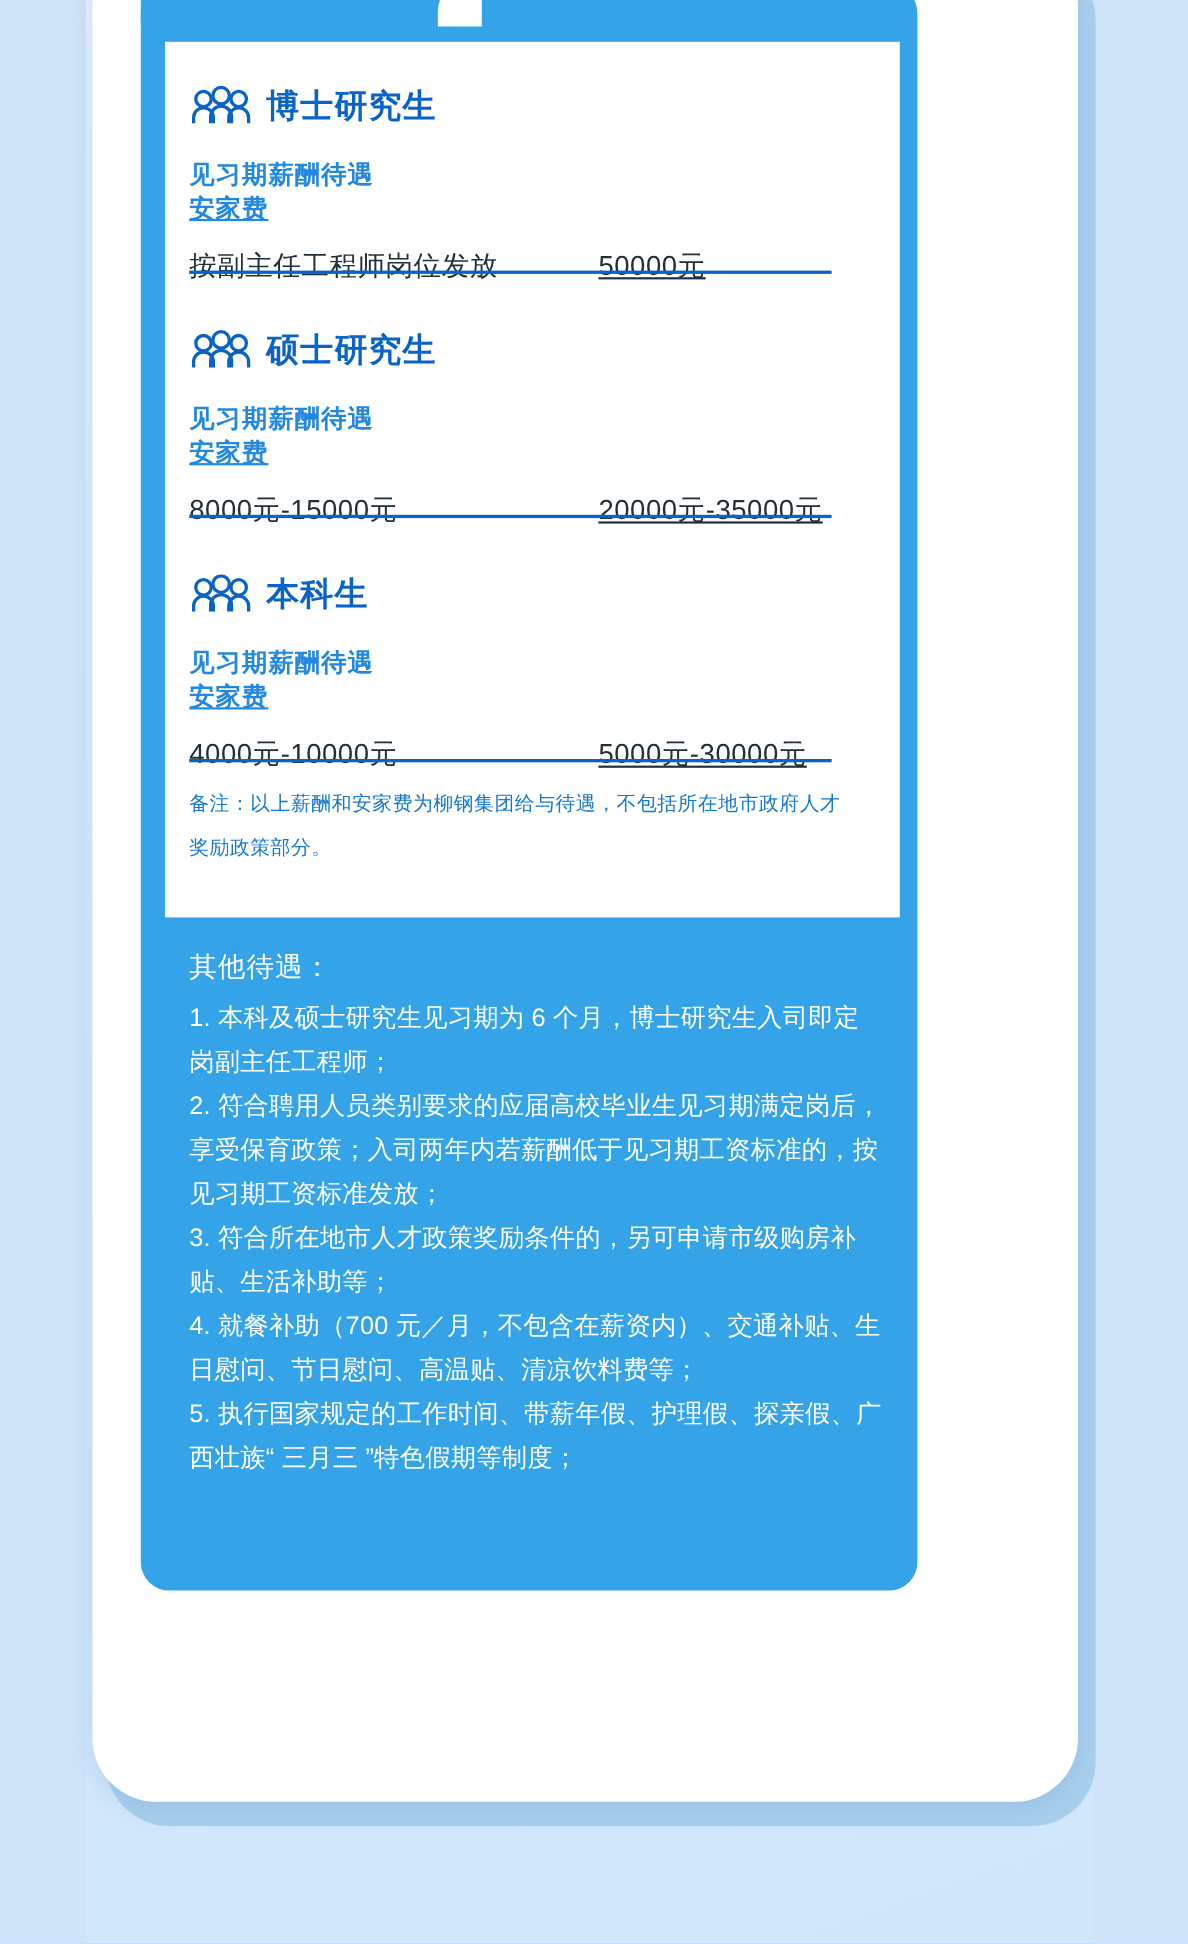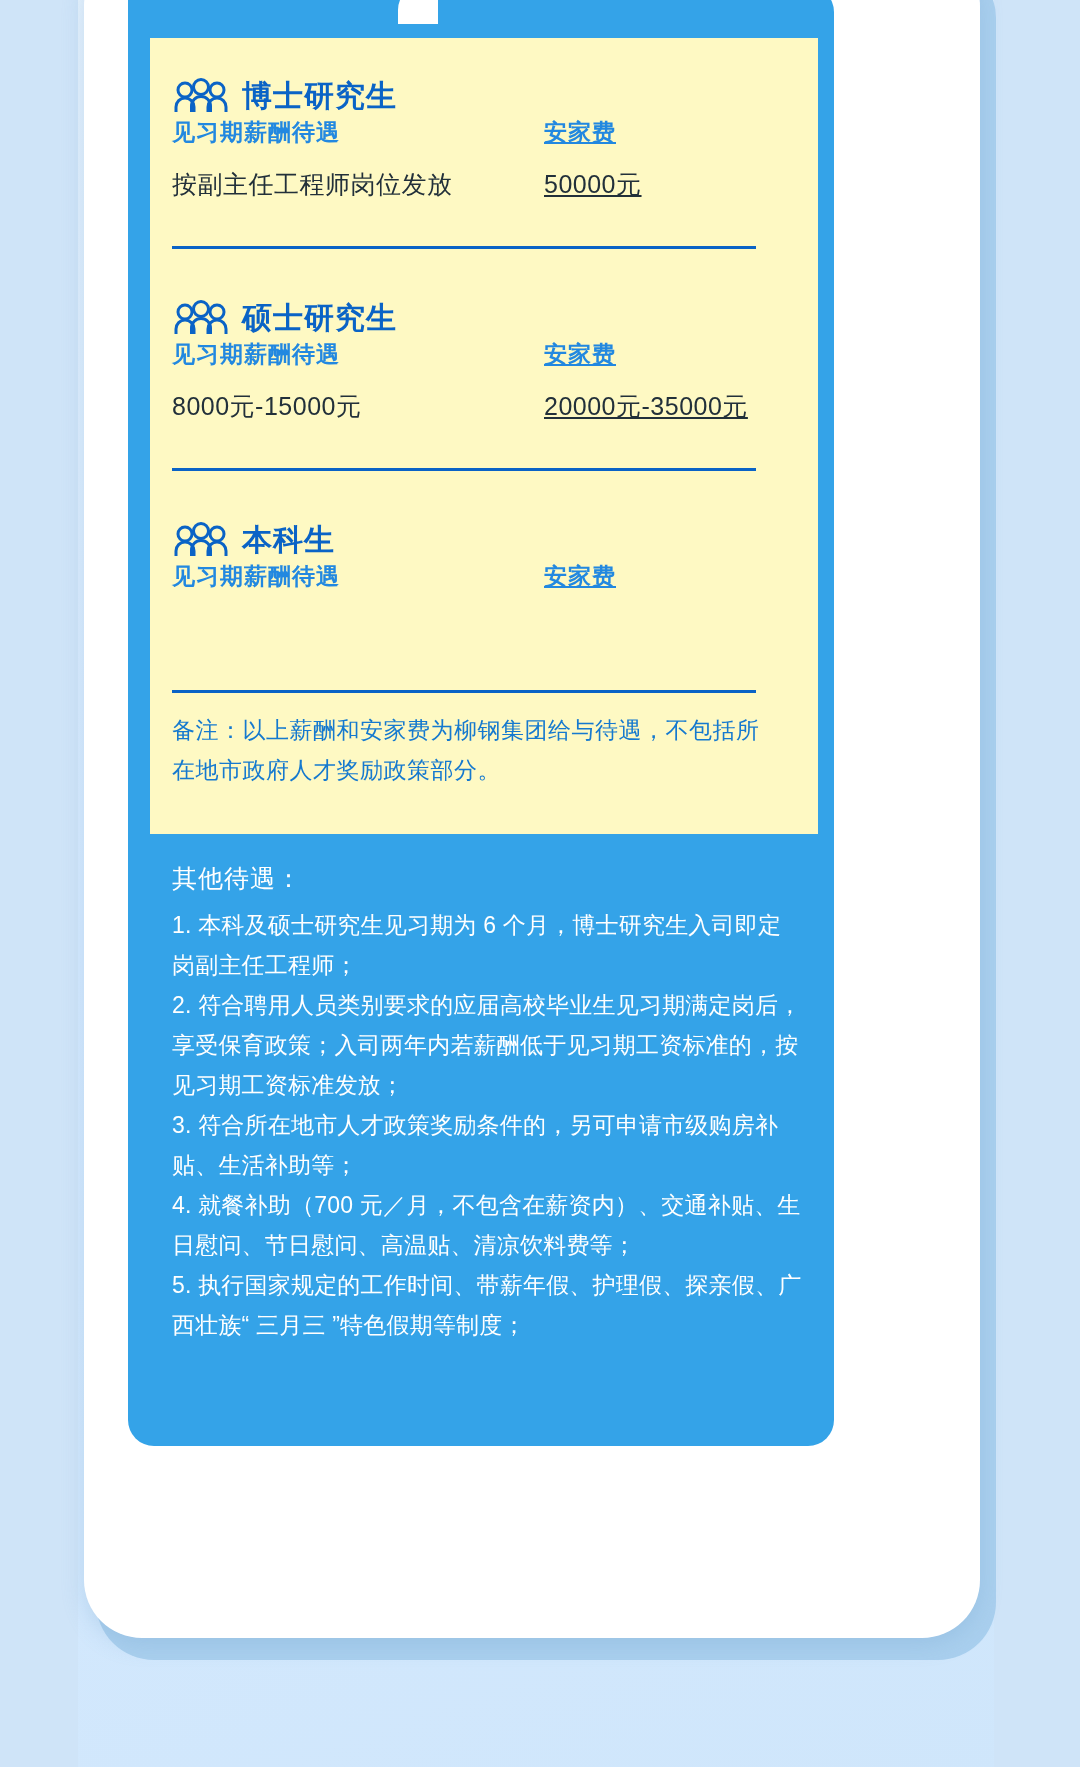--- a/index.html
+++ b/index.html
@@ -92,21 +92,21 @@
     border-top-left-radius: 26px;
   }
 
   
   .inner-card {
     position: absolute;
     left: 150px;
     top: 38px;
     width: 668px;
     height: 796px;
-    background: #fef9c3;
+    background: #ffffff;
   }
 
   .section {
     position: absolute;
     left: 22px;
     width: 612px;
   }
   .section-title {
     display: flex;
     align-items: center;
@@ -117,24 +117,26 @@
     letter-spacing: 1px;
   }
   .people-icon {
     display: inline-block;
     width: 58px;
     height: 38px;
     flex: none;
   }
   .row-heads {
     display: flex;
+    margin-top: 26px;
     color: #2288e0;
     font-size: 23px;
     font-weight: bold;
     letter-spacing: 1px;
+    flex-direction: column;
   }
   .row-vals {
     display: flex;
     margin-top: 20px;
     color: #22303a;
     font-size: 25px;
     letter-spacing: 0.5px;
   }
   .col-a { width: 372px; }
   .col-b { width: 240px; text-decoration: underline; }
@@ -146,21 +148,21 @@
     height: 3px;
     background: #0a63c6;
   }
 
   .note {
     position: absolute;
     left: 22px;
     top: 672px;
     width: 600px;
     color: #1579cf;
-    font-size: 23px;
+    font-size: 18px;
     line-height: 40px;
     letter-spacing: 0.5px;
   }
 
   
   .others {
     position: absolute;
     left: 172px;
     top: 862px;
     width: 630px;
@@ -259,20 +261,24 @@
             <path d="M36 34v-5a9 9 0 0 1 18 0v5"></path>
           </g>
         </svg>
       </span>
       <span>本科生</span>
     </div>
     <div class="row-heads">
       <div class="col-a">见习期薪酬待遇</div>
       <div class="col-b">安家费</div>
     </div>
+    <div class="row-vals">
+      <div class="col-a">4000元-10000元</div>
+      <div class="col-b">5000元-30000元</div>
+    </div>
   </div>
   <div class="divider" style="top:652px;"></div>
 
   <div class="note">备注：以上薪酬和安家费为柳钢集团给与待遇，不包括所在地市政府人才奖励政策部分。</div>
 </div>
 
 <div class="others">
   <div class="others-title">其他待遇：</div>
   <div class="others-item">1. 本科及硕士研究生见习期为 6 个月，博士研究生入司即定岗副主任工程师；</div>
   <div class="others-item">2. 符合聘用人员类别要求的应届高校毕业生见习期满定岗后，享受保育政策；入司两年内若薪酬低于见习期工资标准的，按见习期工资标准发放；</div>

